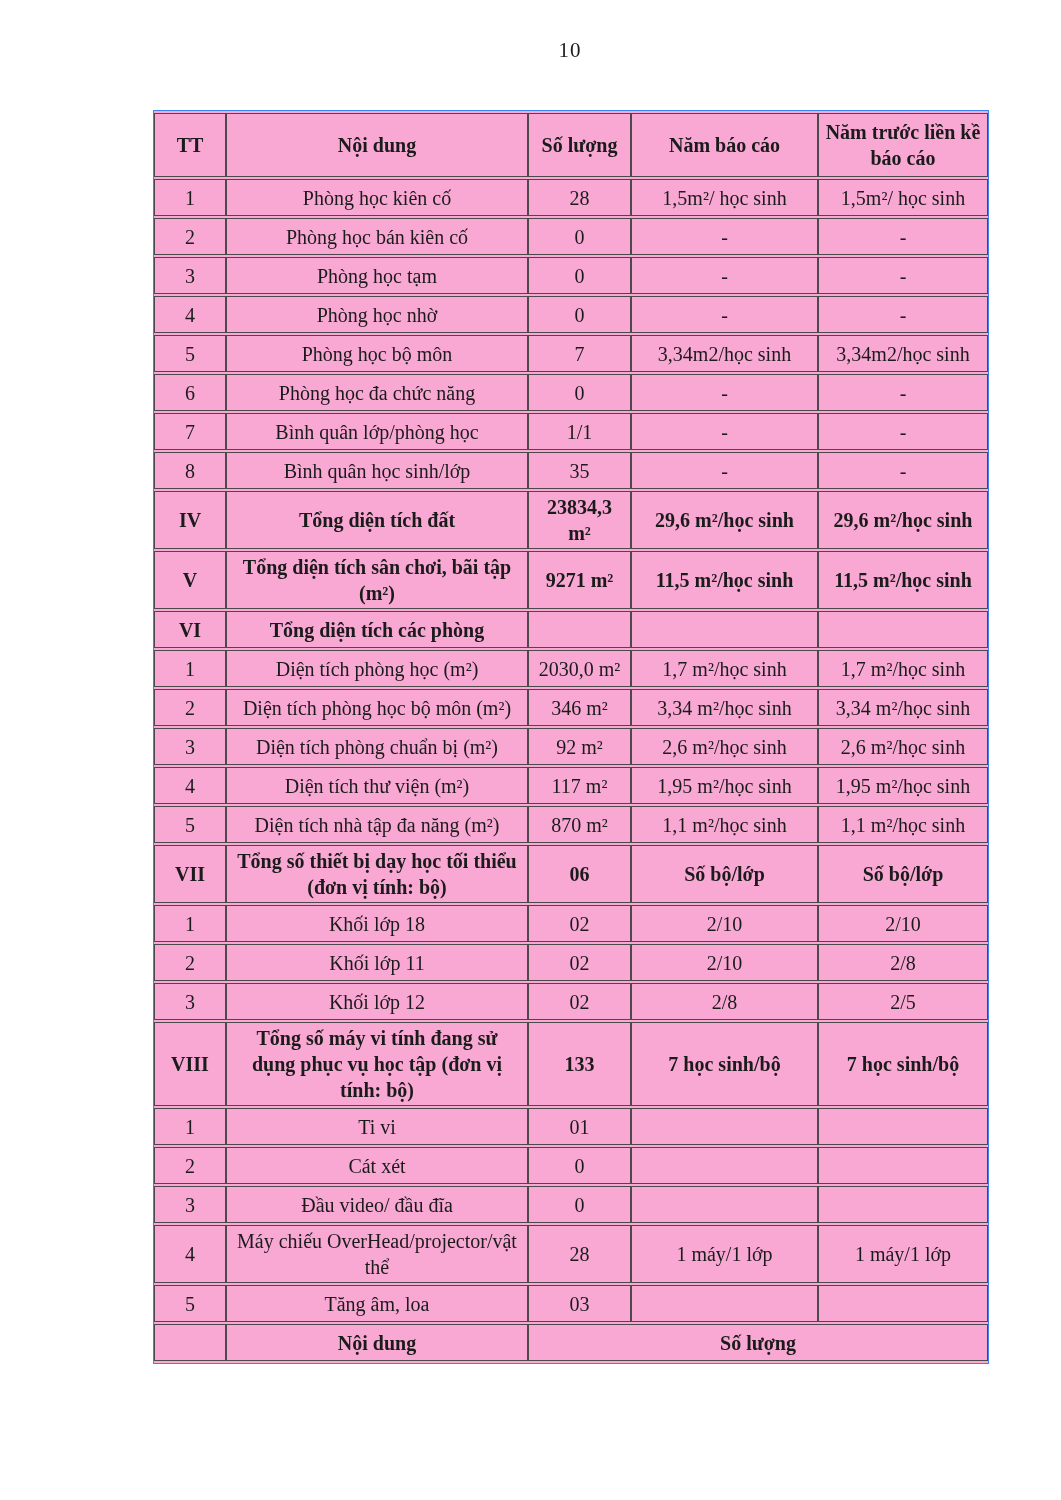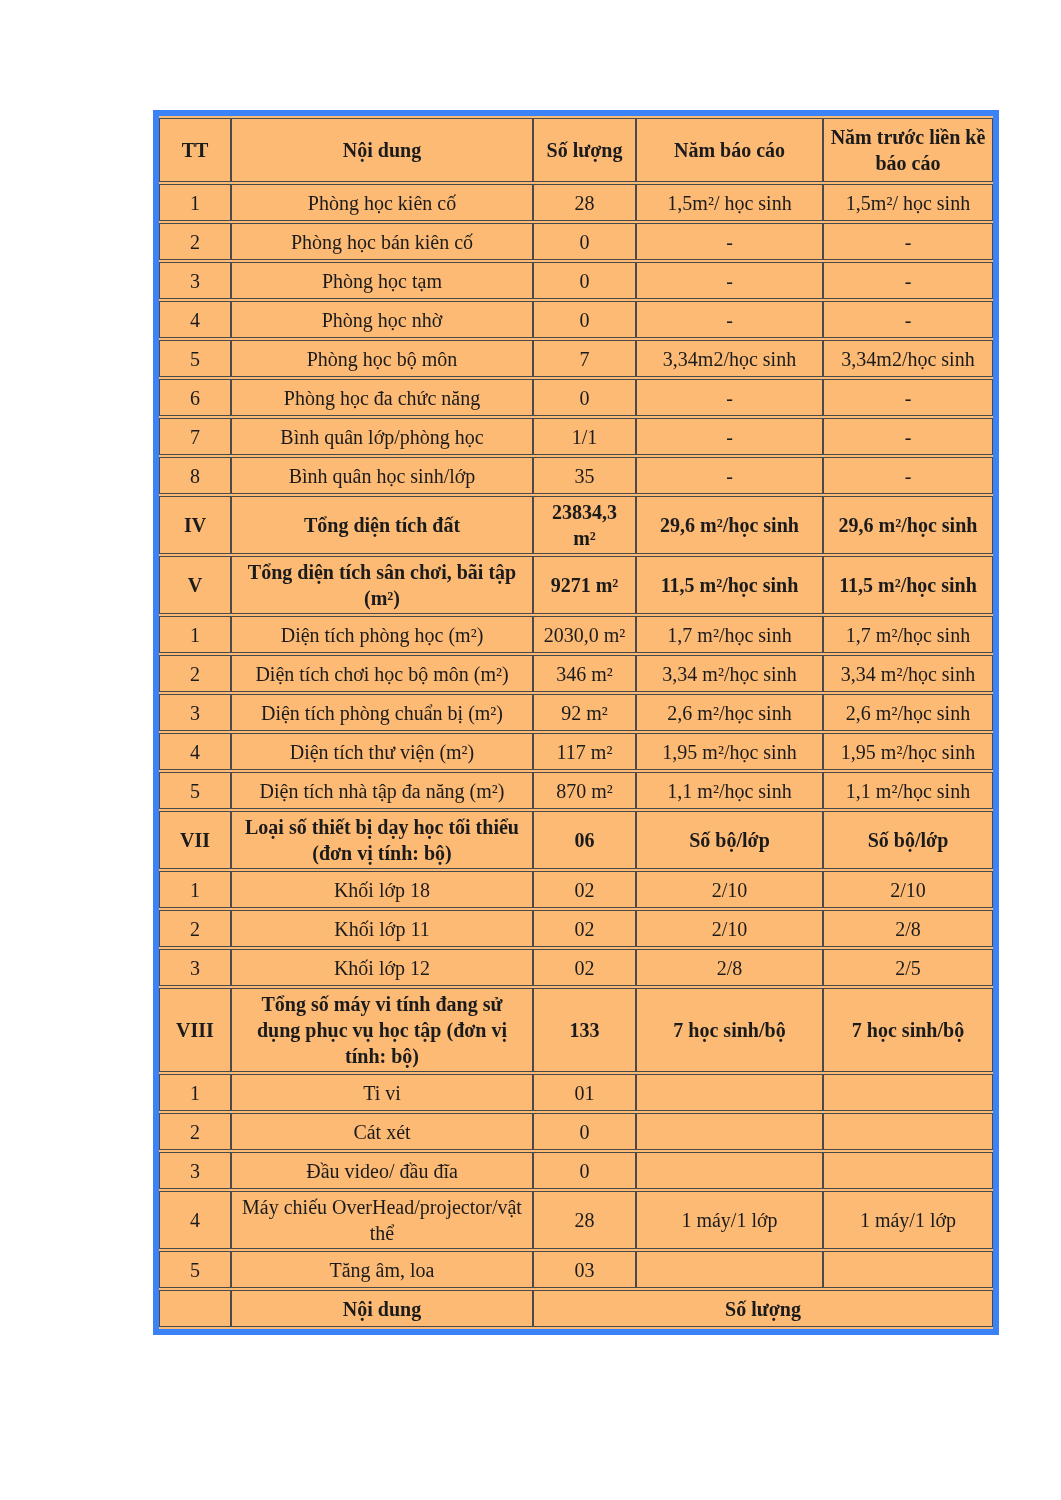--- a/index.html
+++ b/index.html
@@ -26,22 +26,22 @@
     letter-spacing: 1px;
   }
   table.report {
     position: absolute;
     top: 110px;
     left: 153px;
     width: 834px;
     table-layout: fixed;
     border-collapse: separate;
     border-spacing: 0 2px;
-    border: 6px solid #3b82f6;
-    background: #fdba74;
+    border: 1px solid #3b82f6;
+    background: #f9a8d4;
   }
   table.report th,
   table.report td {
     border: 1px solid #4a4a4a;
     text-align: center;
     vertical-align: middle;
     padding: 2px 6px;
     font-size: 20px;
     line-height: 1.3;
     word-wrap: break-word;
@@ -54,20 +54,21 @@
     height: 31px;
   }
   table.report tr.bold td {
     font-weight: bold;
   }
 </style>
 </head>
 <body>
 
 <div class="page">
+  <div class="page-number">10</div>
 
   <table class="report">
     <colgroup>
       <col style="width:72px">
       <col style="width:302px">
       <col style="width:103px">
       <col style="width:187px">
       <col style="width:170px">
     </colgroup>
     <thead>
@@ -143,30 +144,37 @@
           <td>29,6 m²/học sinh</td>
           <td>29,6 m²/học sinh</td>
         </tr>
         <tr class="bold">
           <td>V</td>
           <td>Tổng diện tích sân chơi, bãi tập (m²)</td>
           <td>9271 m²</td>
           <td>11,5 m²/học sinh</td>
           <td>11,5 m²/học sinh</td>
         </tr>
+        <tr class="bold">
+          <td>VI</td>
+          <td>Tổng diện tích các phòng</td>
+          <td></td>
+          <td></td>
+          <td></td>
+        </tr>
         <tr>
           <td>1</td>
           <td>Diện tích phòng học (m²)</td>
           <td>2030,0 m²</td>
           <td>1,7 m²/học sinh</td>
           <td>1,7 m²/học sinh</td>
         </tr>
         <tr>
           <td>2</td>
-          <td>Diện tích chơi học bộ môn (m²)</td>
+          <td>Diện tích phòng học bộ môn (m²)</td>
           <td>346 m²</td>
           <td>3,34 m²/học sinh</td>
           <td>3,34 m²/học sinh</td>
         </tr>
         <tr>
           <td>3</td>
           <td>Diện tích phòng chuẩn bị (m²)</td>
           <td>92 m²</td>
           <td>2,6 m²/học sinh</td>
           <td>2,6 m²/học sinh</td>
@@ -180,21 +188,21 @@
         </tr>
         <tr>
           <td>5</td>
           <td>Diện tích nhà tập đa năng (m²)</td>
           <td>870 m²</td>
           <td>1,1 m²/học sinh</td>
           <td>1,1 m²/học sinh</td>
         </tr>
         <tr class="bold">
           <td>VII</td>
-          <td>Loại số thiết bị dạy học tối thiểu (đơn vị tính: bộ)</td>
+          <td>Tổng số thiết bị dạy học tối thiểu (đơn vị tính: bộ)</td>
           <td>06</td>
           <td>Số bộ/lớp</td>
           <td>Số bộ/lớp</td>
         </tr>
         <tr>
           <td>1</td>
           <td>Khối lớp 18</td>
           <td>02</td>
           <td>2/10</td>
           <td>2/10</td>

